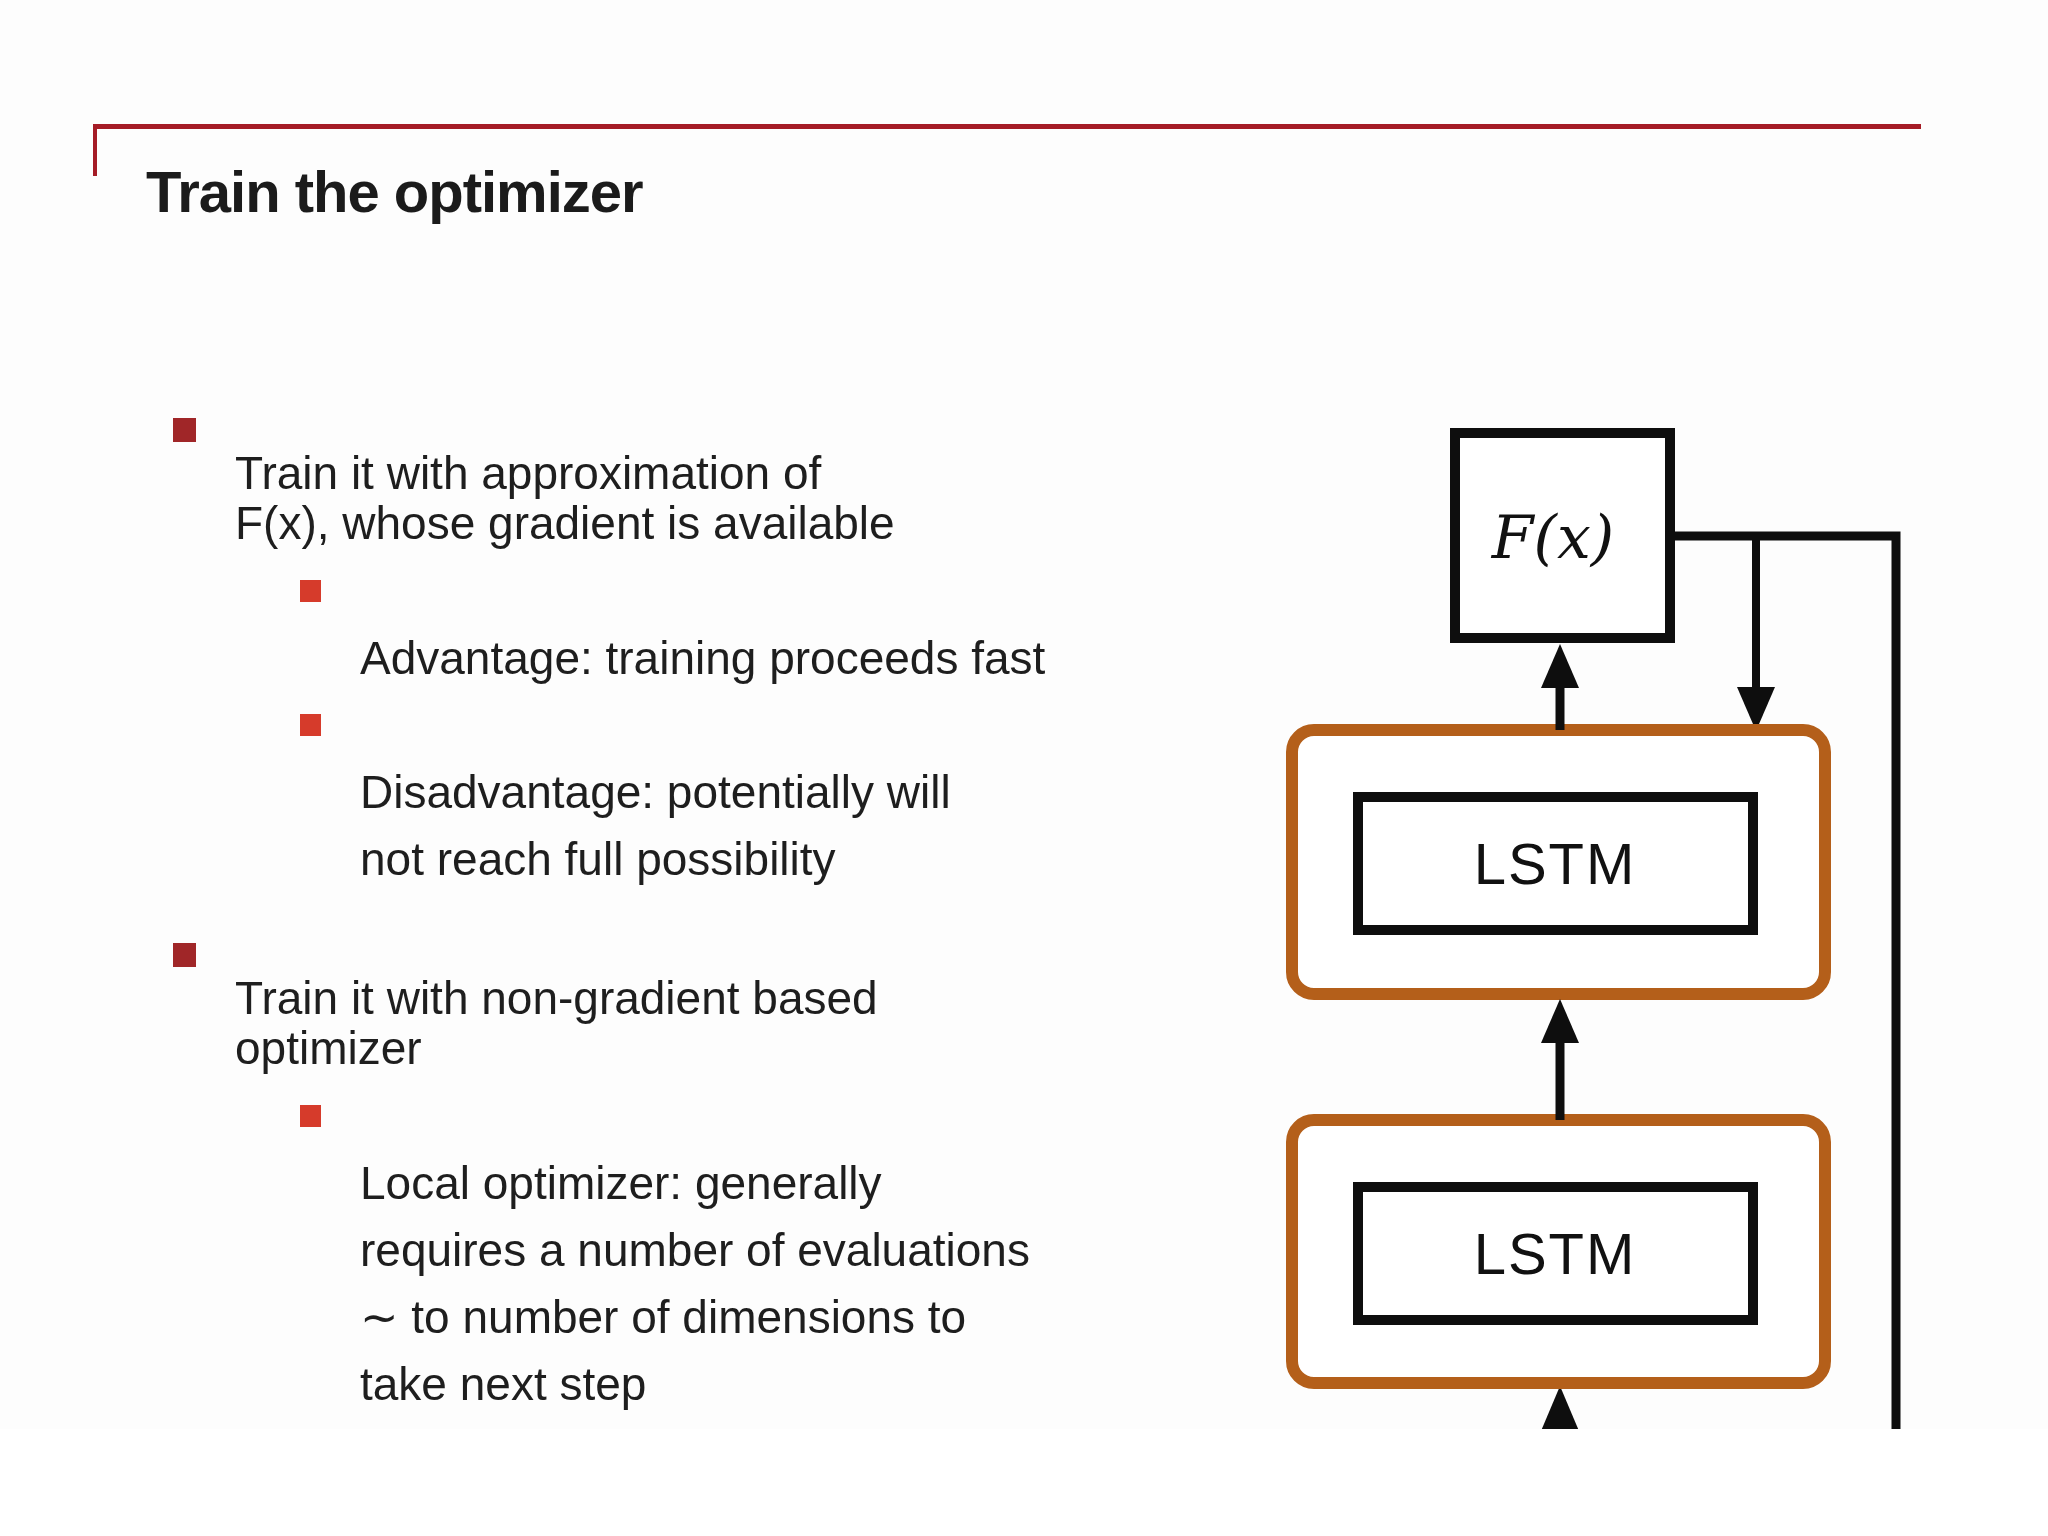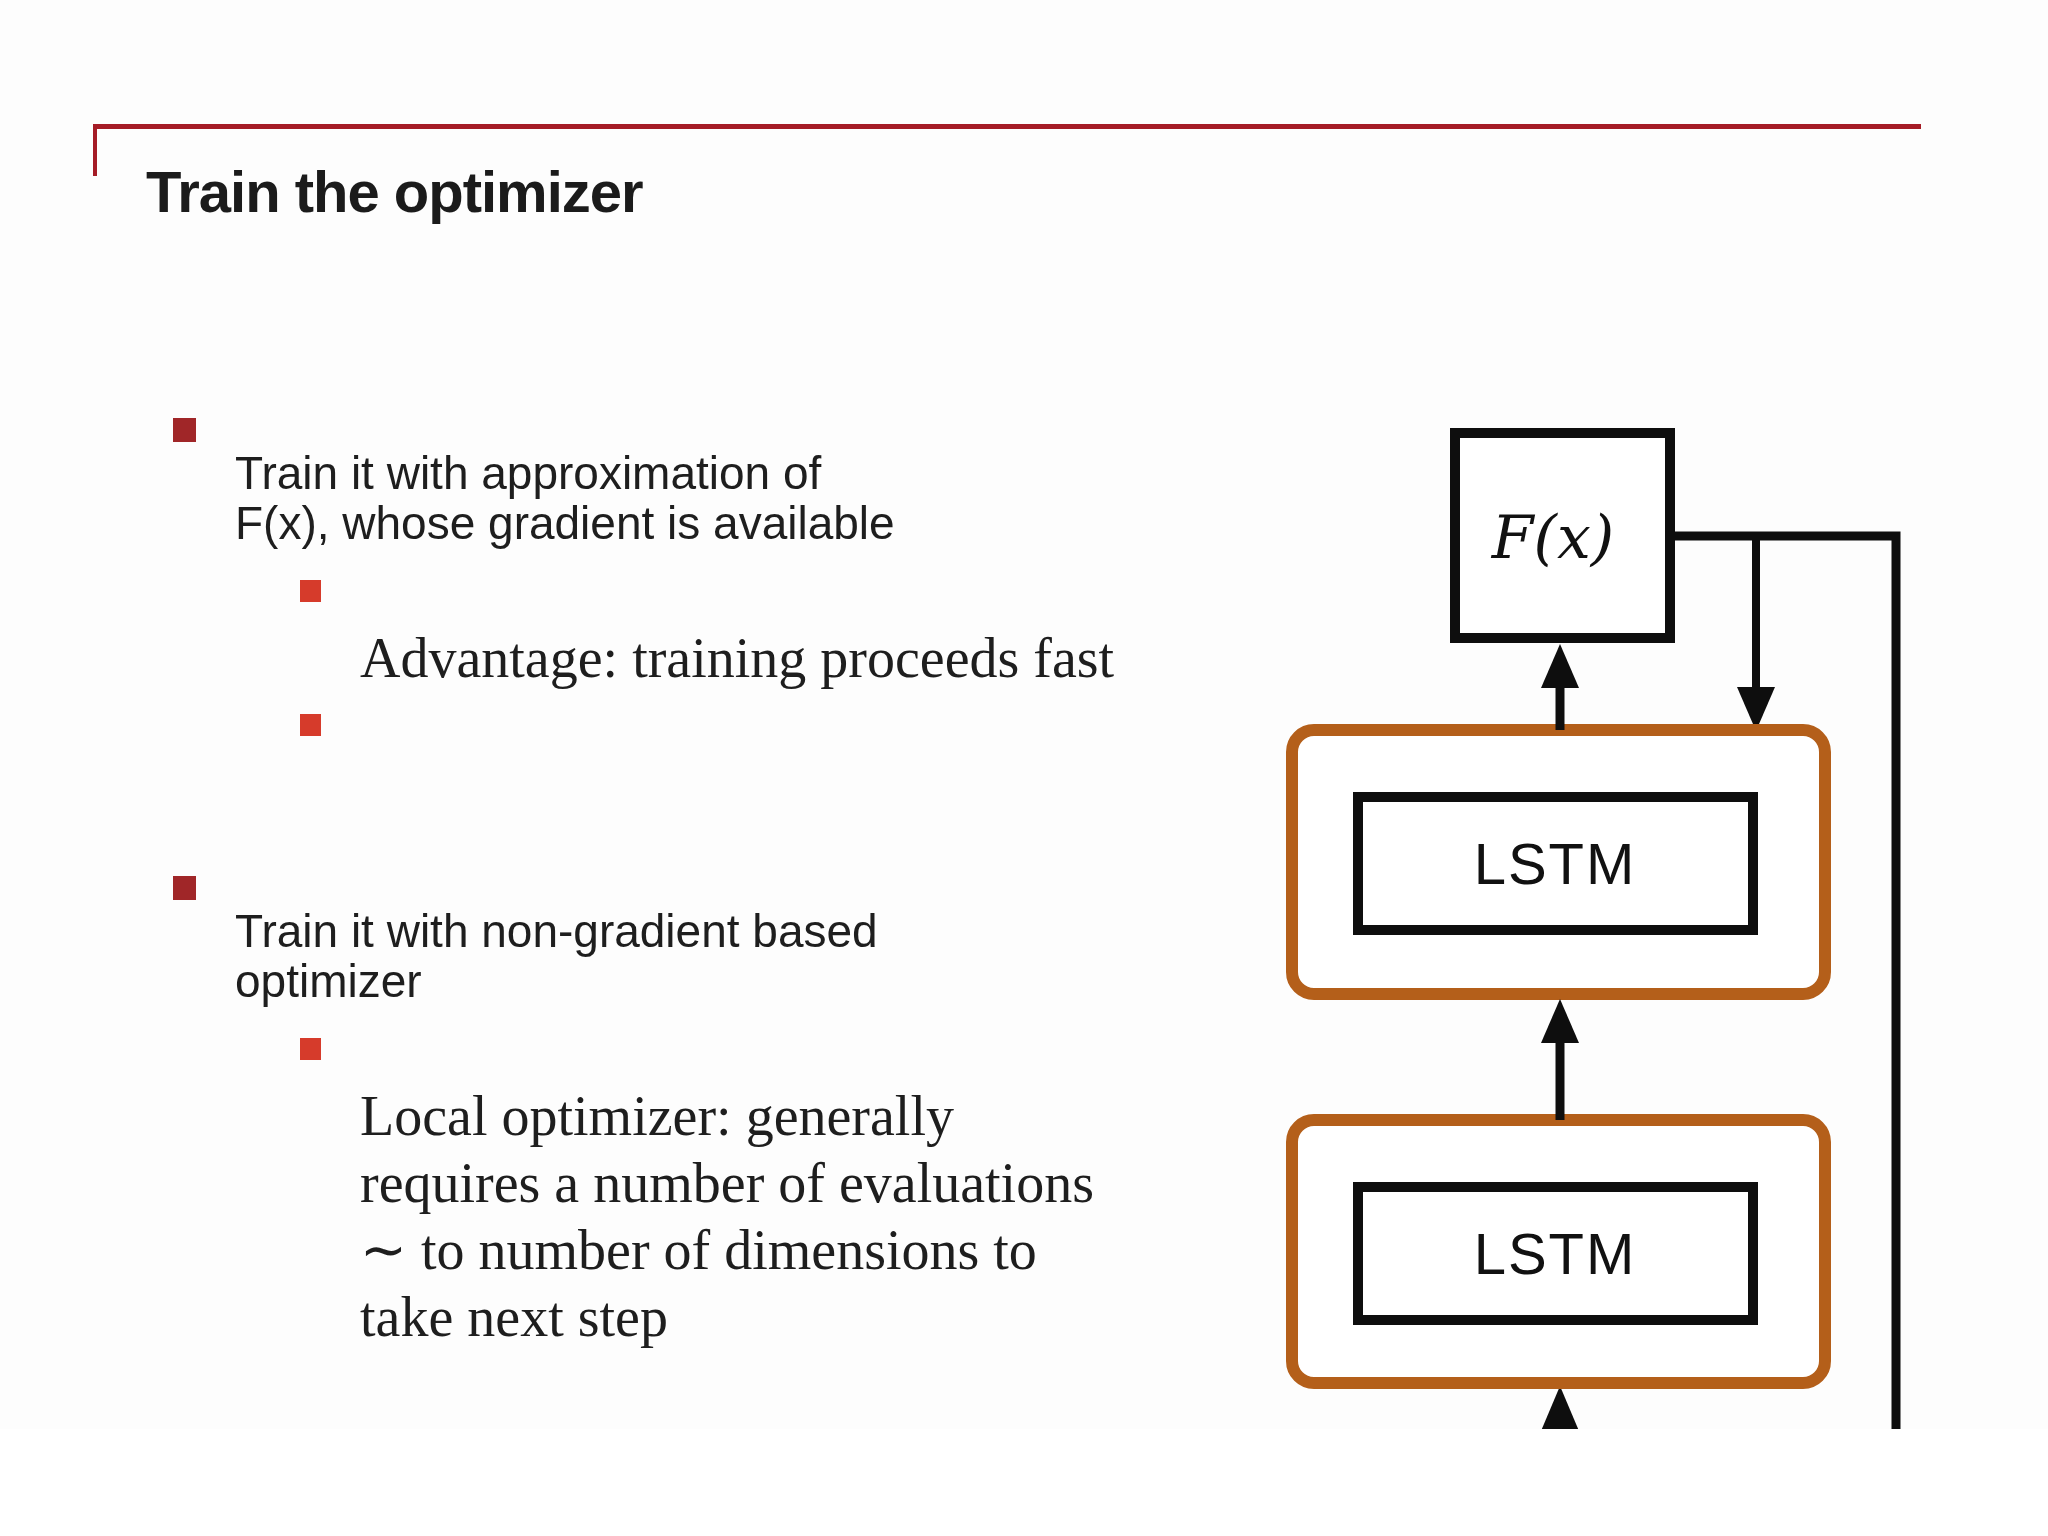--- a/index.html
+++ b/index.html
@@ -51,24 +51,23 @@
   }
   .item.l1 {
     padding-left: 85px;
     font-size: 46px;
     line-height: 50px;
     margin-top: 30px;
   }
   .item.l1:first-child { margin-top: 0; }
   .item.l2 {
     padding-left: 210px;
-    font-size: 56px;
+    font-size: 46px;
     line-height: 67px;
     margin-top: 10px;
-    font-family: Liberation Serif, serif;
   }
   .item.l2 + .item.l2 { margin-top: 0; }
   .bullet-sq {
     position: absolute;
     display: block;
   }
   .item.l1 > .bullet-sq {
     left: 23px; top: 20px;
     width: 23px; height: 24px;
     background: #a02628;
@@ -119,21 +118,22 @@
 
   <div class="bullet-list">
     <div class="item l1">
       <span class="bullet-sq"></span><span>Train it with approximation of
 F(x), whose gradient is available</span>
     </div>
     <div class="item l2">
       <span class="bullet-sq"></span><span>Advantage: training proceeds fast</span>
     </div>
     <div class="item l2">
-      <span class="bullet-sq"></span>
+      <span class="bullet-sq"></span><span>Disadvantage: potentially will
+not reach full possibility</span>
     </div>
     <div class="item l1">
       <span class="bullet-sq"></span><span>Train it with non-gradient based
 optimizer</span>
     </div>
     <div class="item l2">
       <span class="bullet-sq"></span><span>Local optimizer: generally
 requires a number of evaluations
 ∼ to number of dimensions to
 take next step</span>

